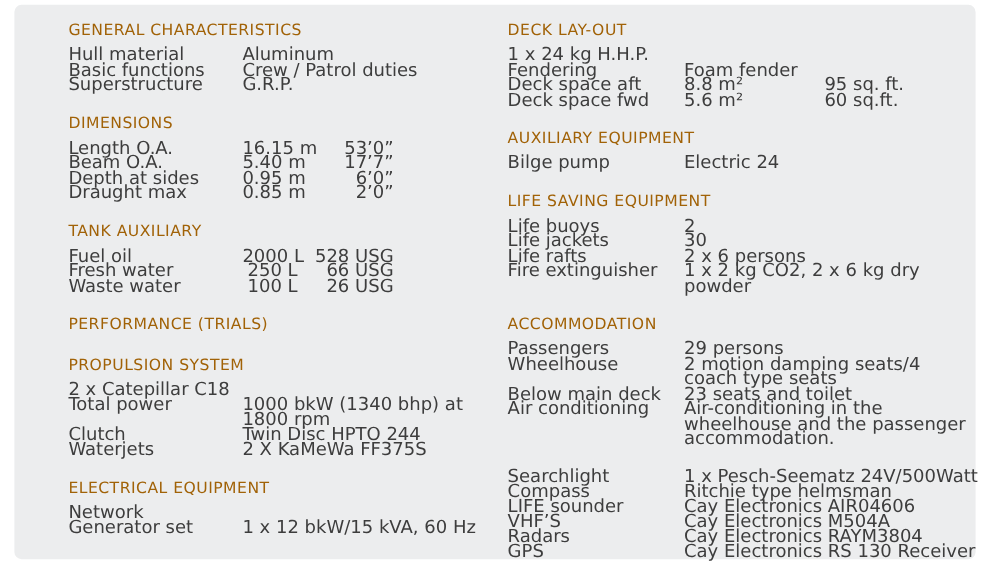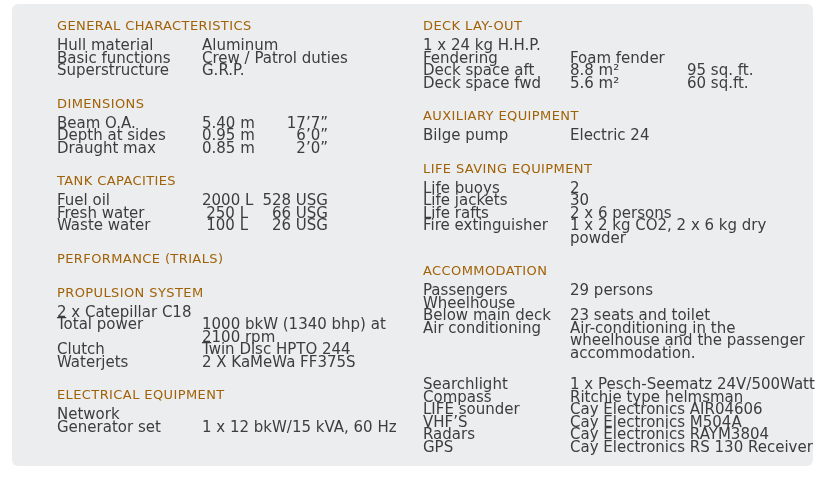--- a/index.html
+++ b/index.html
@@ -69,37 +69,42 @@
           <span class="val">Crew / Patrol duties</span>
         </div>
         <div class="row">
           <span class="label">Superstructure</span>
           <span class="val">G.R.P.</span>
         </div>
       </div>
       <div class="section layout-two-num">
         <h2 class="section-title">DIMENSIONS</h2>
         <div class="row">
+          <span class="label">Length O.A.</span>
+          <span class="val">16.15 m</span>
+          <span class="val">53’0”</span>
+        </div>
+        <div class="row">
           <span class="label">Beam O.A.</span>
           <span class="val">5.40 m</span>
           <span class="val">17’7”</span>
         </div>
         <div class="row">
           <span class="label">Depth at sides</span>
           <span class="val">0.95 m</span>
           <span class="val">6’0”</span>
         </div>
         <div class="row">
           <span class="label">Draught max</span>
           <span class="val">0.85 m</span>
           <span class="val">2’0”</span>
         </div>
       </div>
       <div class="section layout-two-num">
-        <h2 class="section-title">TANK CAPACITIES</h2>
+        <h2 class="section-title">TANK AUXILIARY</h2>
         <div class="row">
           <span class="label">Fuel oil</span>
           <span class="val">2000 L</span>
           <span class="val">528 USG</span>
         </div>
         <div class="row">
           <span class="label">Fresh water</span>
           <span class="val">250 L</span>
           <span class="val">66 USG</span>
         </div>
@@ -112,21 +117,21 @@
       <div class="section layout-text">
         <h2 class="section-title">PERFORMANCE (TRIALS)</h2>
       </div>
       <div class="section layout-text">
         <h2 class="section-title">PROPULSION SYSTEM</h2>
         <div class="row">
           <span class="val">2 x Catepillar C18</span>
         </div>
         <div class="row">
           <span class="label">Total power</span>
-          <span class="val">1000 bkW (1340 bhp) at 2100 rpm</span>
+          <span class="val">1000 bkW (1340 bhp) at 1800 rpm</span>
         </div>
         <div class="row">
           <span class="label">Clutch</span>
           <span class="val">Twin Disc HPTO 244</span>
         </div>
         <div class="row">
           <span class="label">Waterjets</span>
           <span class="val">2 X KaMeWa FF375S</span>
         </div>
       </div>
@@ -189,20 +194,21 @@
         </div>
       </div>
       <div class="section layout-text">
         <h2 class="section-title">ACCOMMODATION</h2>
         <div class="row">
           <span class="label">Passengers</span>
           <span class="val">29 persons</span>
         </div>
         <div class="row">
           <span class="label">Wheelhouse</span>
+          <span class="val">2 motion damping seats/4 coach type seats</span>
         </div>
         <div class="row">
           <span class="label">Below main deck</span>
           <span class="val">23 seats and toilet</span>
         </div>
         <div class="row">
           <span class="label">Air conditioning</span>
           <span class="val">Air-conditioning in the wheelhouse and the passenger accommodation.</span>
         </div>
       </div>

